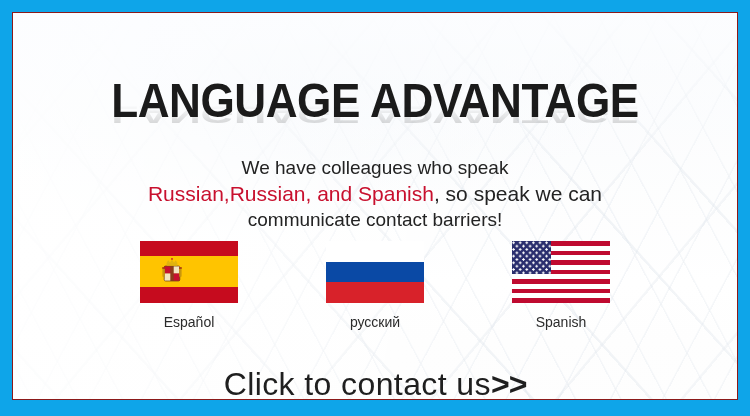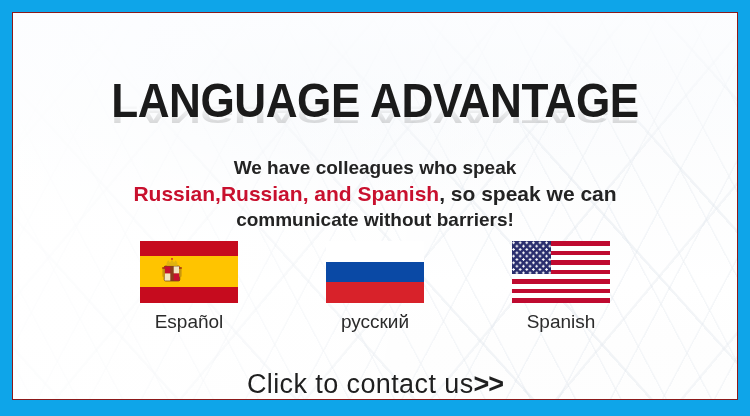--- a/index.html
+++ b/index.html
@@ -104,21 +104,21 @@
   }
 
   
   .subtitle {
     position: absolute;
     top: 142px;
     left: 0;
     right: 0;
     text-align: center;
     font-family: "Liberation Sans", sans-serif;
-    font-weight: bold;
+    font-weight: normal;
     font-size: 19px;
     line-height: 25px;
     color: #232323;
   }
   .subtitle .line {
     display: block;
     white-space: nowrap;
   }
   .subtitle .line2 {
     font-size: 21px;
@@ -145,21 +145,21 @@
   .flag {
     position: relative;
     width: 98px;
     height: 62px;
     overflow: hidden;
   }
   .flag-label {
     margin-top: 10px;
     font-family: "Liberation Sans", sans-serif;
     font-weight: normal;
-    font-size: 19px;
+    font-size: 14px;
     line-height: 18px;
     color: #2b2b2b;
   }
 
   
   .flag-es {
     background: linear-gradient(180deg,
       #C60B1E 0%, #C60B1E 25%,
       #FFC400 25%, #FFC400 75%,
       #C60B1E 75%, #C60B1E 100%);
@@ -206,21 +206,21 @@
 
   
   .cta {
     position: absolute;
     top: 356px;
     left: 0;
     right: 0;
     text-align: center;
     font-family: "Liberation Sans", sans-serif;
     font-weight: normal;
-    font-size: 27px;
+    font-size: 32px;
     line-height: 30px;
     color: #1f1f1f;
     letter-spacing: 0.4px;
   }
   .cta-arrows {
     font-weight: bold;
     letter-spacing: -1px;
   }
 </style>
 </head>
@@ -237,21 +237,21 @@
     <div class="content">
 
       <div class="title-wrap">
         <div class="title">LANGUAGE ADVANTAGE</div>
         <div class="title-reflect">LANGUAGE ADVANTAGE</div>
       </div>
 
       <div class="subtitle">
         <span class="line line1">We have colleagues who speak</span>
         <span class="line line2"><span class="hl-red">Russian,Russian, and Spanish</span><span>, so speak we can</span></span>
-        <span class="line line3">communicate without barriers!</span>
+        <span class="line line3">communicate contact barriers!</span>
       </div>
 
       <div class="flags">
 
         <div class="flag-cell">
           <div class="flag flag-es">
             <svg class="es-arms" viewBox="0 0 20 30">
               <rect x="2.2" y="9" width="15.6" height="15" rx="1.4" fill="#AD6A28"></rect>
               <rect x="2.2" y="9" width="7.8" height="7.5" fill="#C8102E"></rect>
               <rect x="10" y="9" width="7.8" height="7.5" fill="#F3E5C0"></rect>

